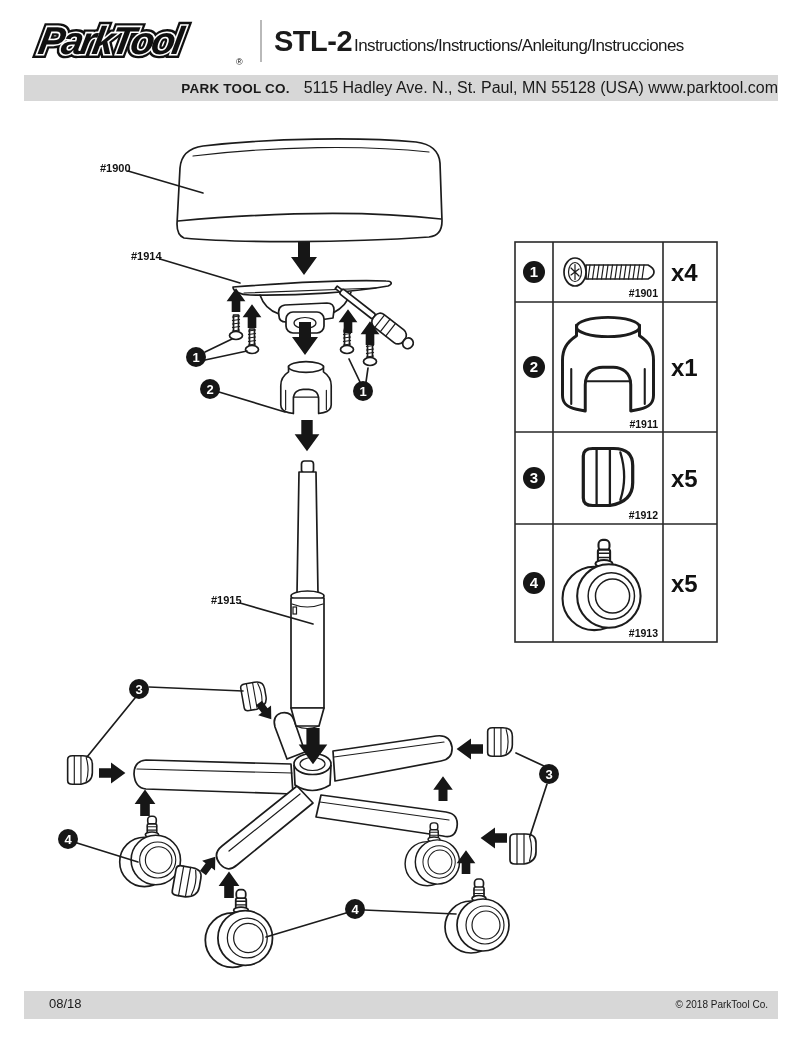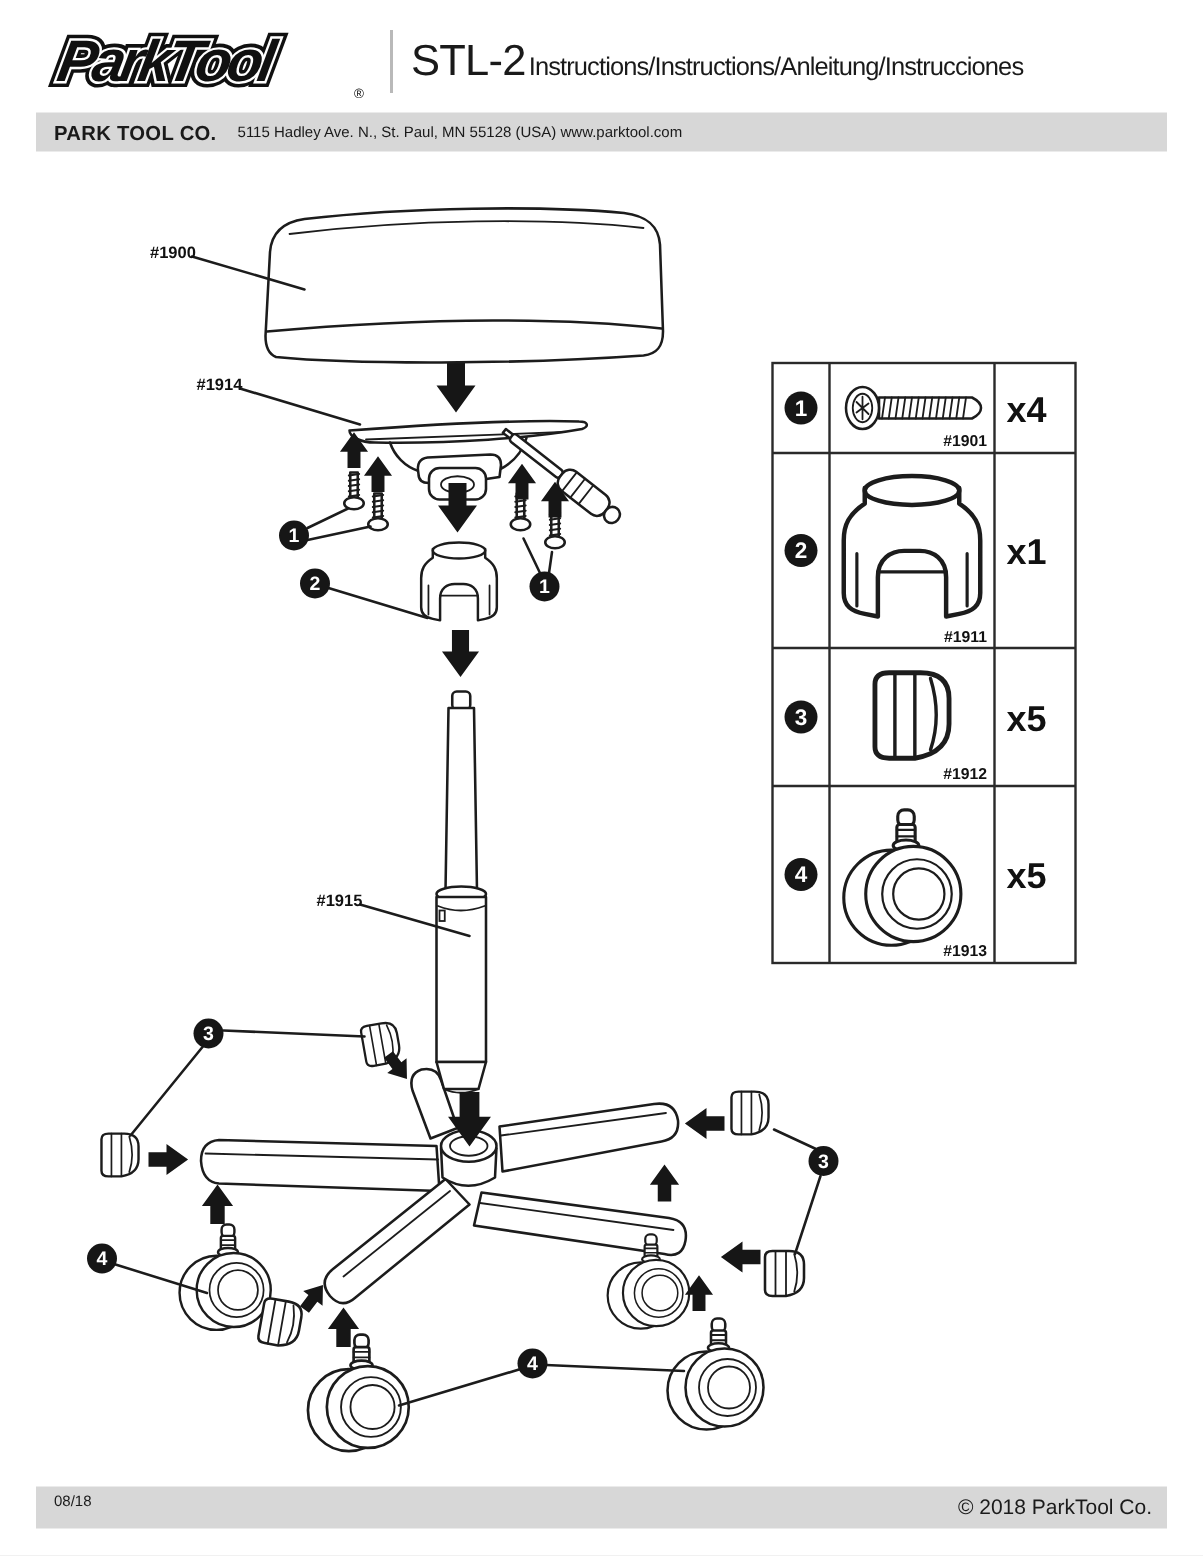--- a/index.html
+++ b/index.html
@@ -5,36 +5,36 @@
   html,body{margin:0;padding:0;background:#e8e8e8;}
   .page{
     position:relative;width:802px;height:1037px;background:#ffffff;
     font-family:"Liberation Sans",sans-serif;color:#1a1a1a;overflow:hidden;
     margin:0 auto;
   }
   .hdr{position:absolute;left:28px;top:12px;right:24px;height:58px;display:flex;align-items:center;}
   .hdr .logo{flex:0 0 auto;}
   .hdr .vr{width:2px;height:42px;background:#b9b9b9;margin:0 12px 0 10px;}
   .titleblock{display:flex;align-items:baseline;white-space:nowrap;}
-  .model{font-weight:normal;font-size:29px;letter-spacing:-0.5px;}
+  .model{font-weight:bold;font-size:29px;letter-spacing:-0.5px;}
   .subtitle{font-size:17px;letter-spacing:-0.6px;margin-left:2px;}
   .addressbar{
     position:absolute;left:24px;right:24px;top:75px;height:26px;background:#d7d7d7;
-    display:flex;align-items:center;padding:0 0 0 12px;box-sizing:border-box;white-space:nowrap;
+    display:flex;align-items:center;padding:0 0 0 12px;box-sizing:border-box;white-space:nowrap;justify-content:flex-end;
   }
   .addressbar .co{font-weight:bold;font-size:13.5px;letter-spacing:0.2px;}
-  .addressbar .addr{font-size:10px;margin-left:14px;}
+  .addressbar .addr{font-size:16px;margin-left:14px;}
   .diagram{position:absolute;left:0;top:0;width:802px;height:1037px;}
   .footerbar{
     position:absolute;left:24px;right:24px;top:991px;height:28px;background:#d7d7d7;
     display:flex;justify-content:space-between;align-items:center;
     padding:0 10px 0 12px;box-sizing:border-box;
   }
-  .footerbar .date{font-size:10px;align-self:flex-start;margin-top:5px;}
-  .legal{text-align:right;font-size:14px;line-height:11.5px;}
+  .footerbar .date{font-size:13px;align-self:flex-start;margin-top:5px;margin-left:13px;}
+  .legal{text-align:right;font-size:10px;line-height:11.5px;}
   
   .ln{stroke:#1c1c1c;stroke-width:1.7;fill:none;stroke-linecap:round;stroke-linejoin:round;}
   .wf{stroke:#1c1c1c;stroke-width:1.7;fill:#ffffff;stroke-linejoin:round;}
   .kf{fill:#161616;stroke:none;}
   .thin{stroke:#1c1c1c;stroke-width:1.2;fill:none;stroke-linecap:round;}
   text.lbl{font-family:"Liberation Sans",sans-serif;font-weight:bold;font-size:11px;fill:#111;}
   text.pn{font-family:"Liberation Sans",sans-serif;font-weight:bold;font-size:10.5px;fill:#111;text-anchor:end;}
   text.qty{font-family:"Liberation Sans",sans-serif;font-weight:bold;font-size:24px;fill:#111;}
   text.cnum{font-family:"Liberation Sans",sans-serif;font-weight:bold;font-size:13px;fill:#fff;text-anchor:middle;}
   text.cnumT{font-family:"Liberation Sans",sans-serif;font-weight:bold;font-size:15px;fill:#fff;text-anchor:middle;}

